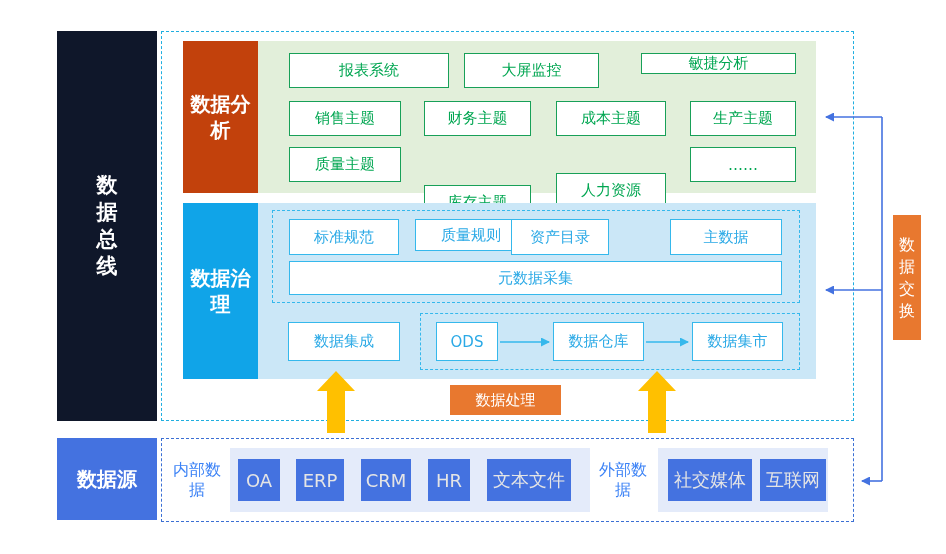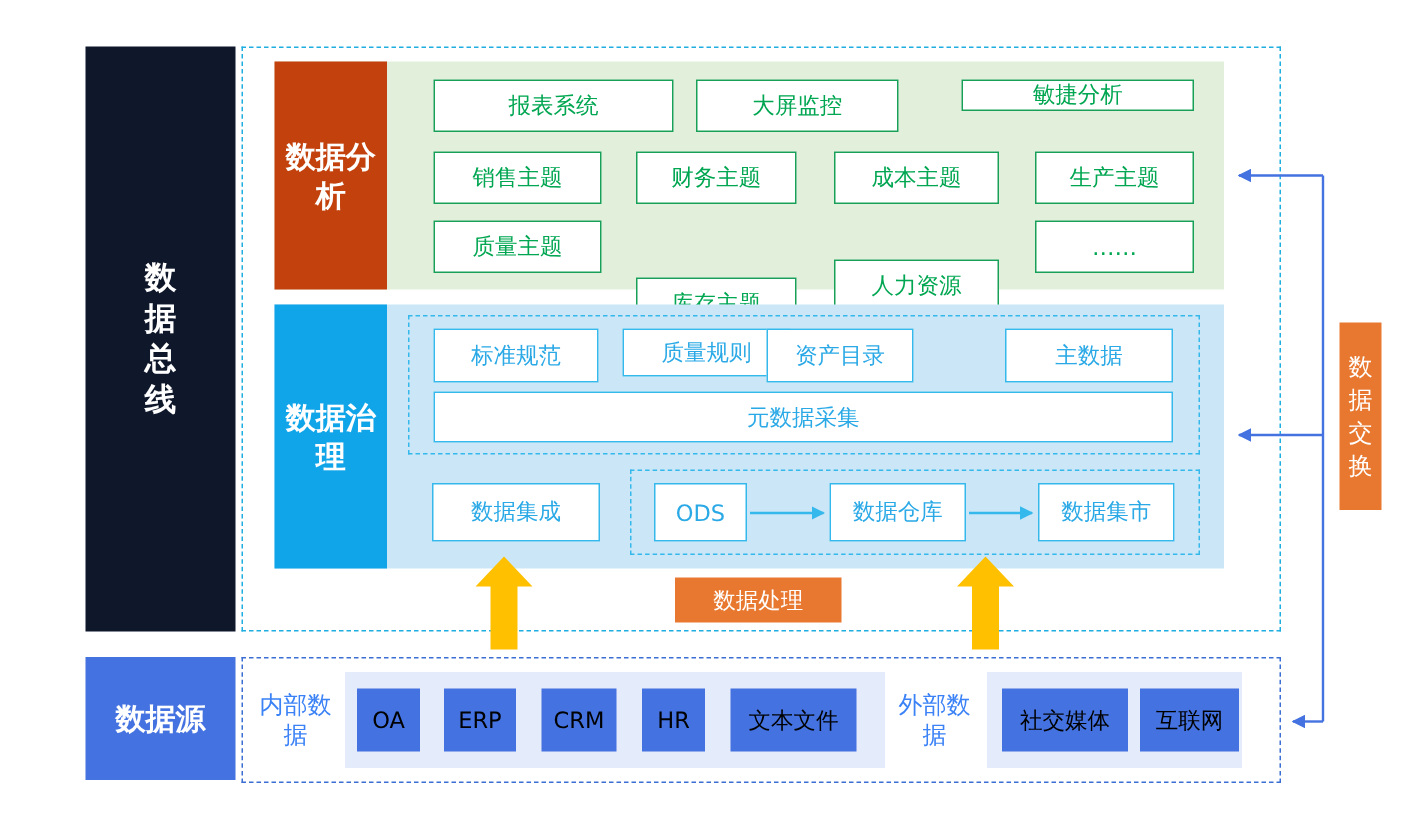--- a/index.html
+++ b/index.html
@@ -41,21 +41,21 @@
 
   
   .orange{background:#e8782f;color:#fff;display:flex;align-items:center;
           justify-content:center;font-size:15px;}
   .orange-proc{left:450px;top:385px;width:111px;height:30px;}
   .orange-exch{left:893px;top:215px;width:28px;height:125px;font-size:16px;
                line-height:22px;text-align:center;font-weight:400;}
 
   
   .grp{background:#e4ebfa;}
-  .chip{background:#4472e0;color:#000000;font-size:15px;
+  .chip{background:#4472e0;color:#e5e5e5;font-size:18px;
         display:flex;align-items:center;justify-content:center;}
   .grp-label{color:#3b82f6;font-size:16px;line-height:20px;text-align:center;
              display:flex;align-items:center;justify-content:center;}
 
   
   svg.overlay{position:absolute;left:0;top:0;width:946px;height:554px;
               pointer-events:none;}
 </style>
 </head>
 <body>

